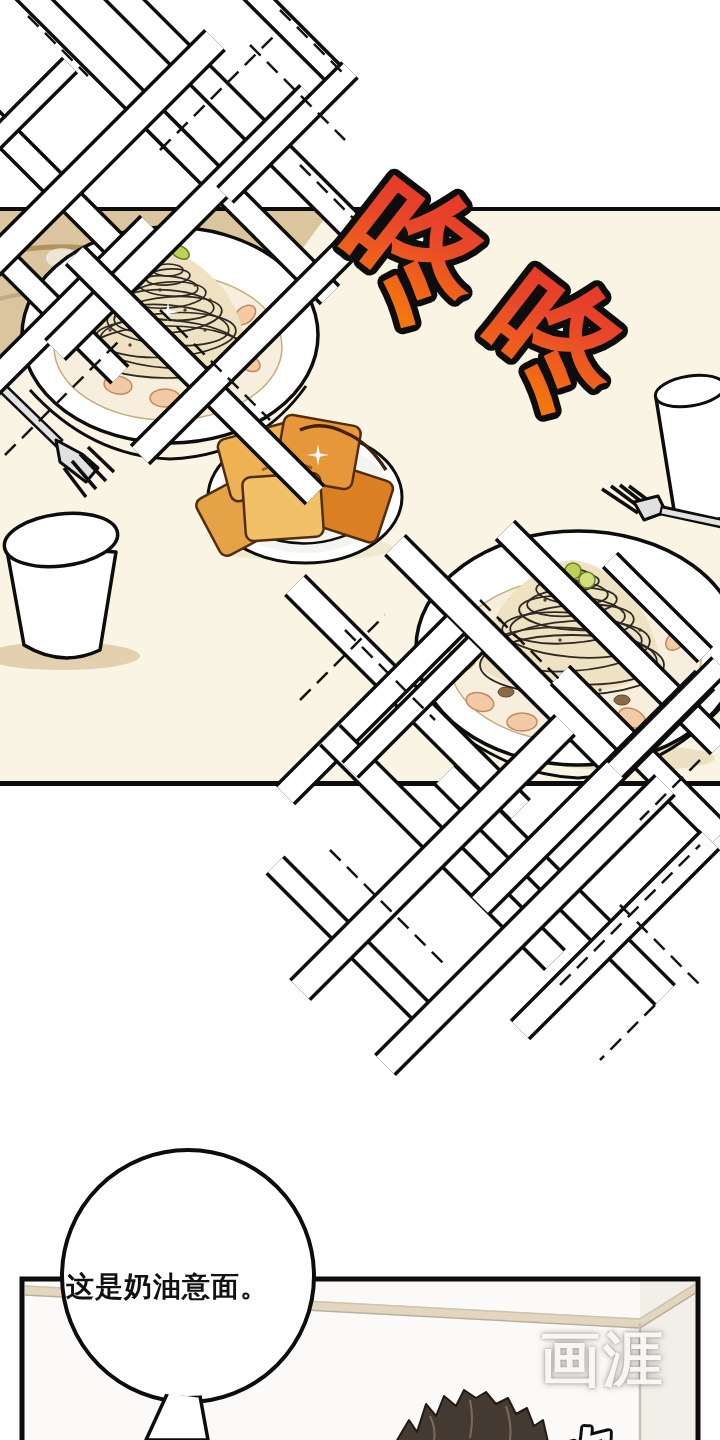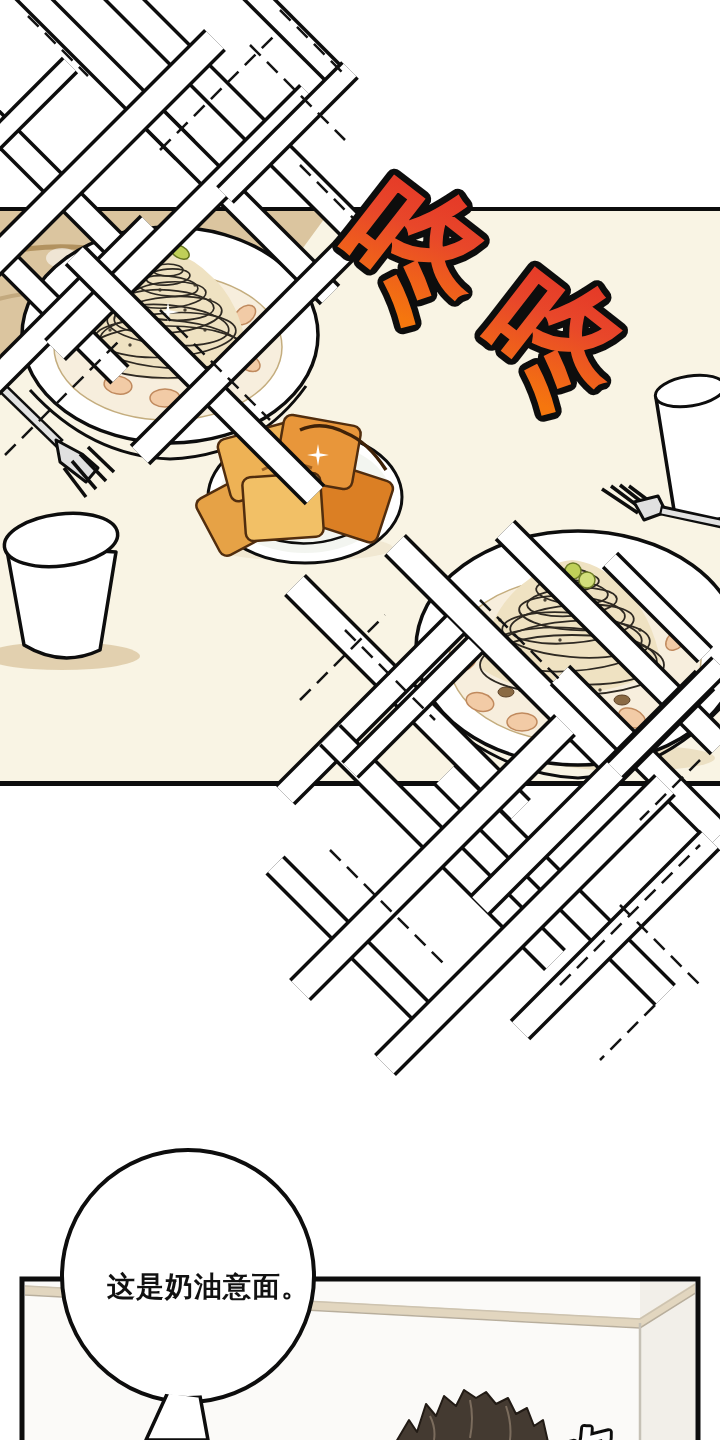--- a/index.html
+++ b/index.html
@@ -1,19 +1,19 @@
 <!DOCTYPE html>
 <html><head>
 <meta charset="utf-8">
 <style>
   html,body{margin:0;padding:0;background:#ffffff;}
   .page{position:relative;width:720px;height:1440px;overflow:hidden;background:#ffffff;
         font-family:"Liberation Sans","DejaVu Sans",sans-serif;}
   .page svg{position:absolute;left:0;top:0;}
-  .bubble-text{position:absolute;left:66px;top:1270px;width:244px;text-align:right;
+  .bubble-text{position:absolute;left:66px;top:1270px;width:244px;text-align:left;
         font-size:28px;font-weight:bold;color:#111;letter-spacing:1px;line-height:34px;}
   .wm-logo{position:absolute;left:540px;top:1320px;font-size:60px;font-weight:bold;
         color:rgba(255,255,255,0.92);letter-spacing:3px;
         text-shadow:0 0 6px rgba(115,108,96,0.65),0 0 2px rgba(115,108,96,0.55);}
   .wm-tag{position:absolute;left:541px;top:1392px;font-size:30px;font-weight:bold;
         color:rgba(255,255,255,0.92);letter-spacing:1px;
         text-shadow:0 0 5px rgba(115,108,96,0.65),0 0 2px rgba(115,108,96,0.55);}
 </style>
 </head>
 <body>
@@ -311,13 +311,14 @@
   </g>
 
   <g>
     <circle cx="188" cy="1276" r="126" fill="#ffffff" stroke="#0d0d0d" stroke-width="4"></circle>
     <path d="M168,1392 L146,1440 L208,1440 L200,1396 Z" fill="#ffffff" stroke="#0d0d0d" stroke-width="3.5" stroke-linejoin="round"></path>
     <circle cx="188" cy="1276" r="120" fill="#ffffff"></circle>
   </g>
 </svg>
 
 <div class="bubble-text">这是奶油意面。</div>
+<div class="wm-logo">画涯</div>
 </div>
 
 </body></html>

